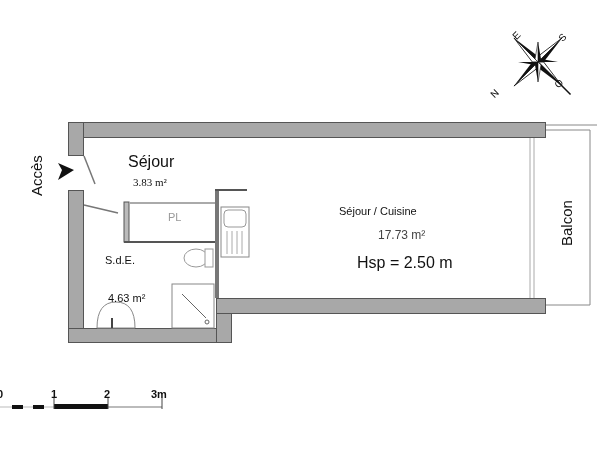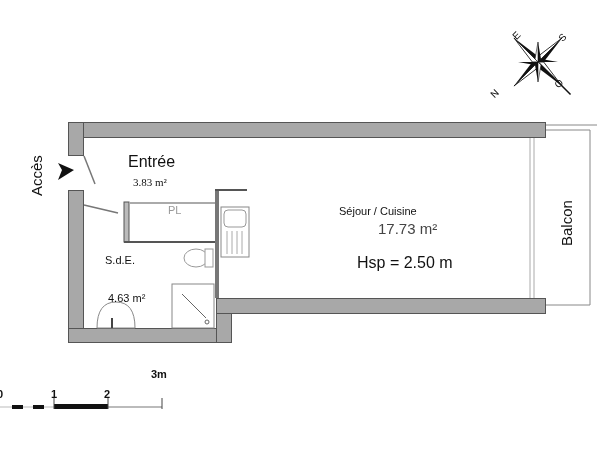--- a/index.html
+++ b/index.html
@@ -89,30 +89,30 @@
   <rect x="33" y="405" width="11" height="4" fill="#111"></rect>
   <rect x="54" y="404" width="54" height="5" fill="#111"></rect>
   <line x1="108" y1="407" x2="162" y2="407" stroke="#999"></line>
   <line x1="54" y1="398" x2="54" y2="409" stroke="#444"></line>
   <line x1="108" y1="398" x2="108" y2="409" stroke="#444"></line>
   <line x1="162" y1="398" x2="162" y2="409" stroke="#444"></line>
 </svg>
 
 <span class="lbl" style="left:12px;top:158px;font-size:15px;transform:rotate(-90deg);transform-origin:left top;top:196px;left:28px;">Accès</span>
 
-<span class="lbl" style="left:128px;top:153px;font-size:16px;">Entrée</span>
+<span class="lbl" style="left:128px;top:153px;font-size:16px;">Séjour</span>
 <span class="lbl" style="left:133px;top:176px;font-size:11px;font-family:Liberation Serif, serif;">3.83 m²</span>
 
-<span class="lbl" style="left:168px;top:204px;font-size:11px;color:#999;">PL</span>
+<span class="lbl" style="left:168px;top:211px;font-size:11px;color:#999;">PL</span>
 
 <span class="lbl" style="left:105px;top:254px;font-size:11px;">S.d.E.</span>
 <span class="lbl" style="left:108px;top:276px;font-size:11px;margin-top:16px;">4.63 m²</span>
 
 <span class="lbl" style="left:339px;top:205px;font-size:11px;">Séjour / Cuisine</span>
-<span class="lbl" style="left:378px;top:220px;font-size:15px;color:#444;">17.73 m²</span>
+<span class="lbl" style="left:378px;top:228px;font-size:12px;color:#444;">17.73 m²</span>
 <span class="lbl" style="left:357px;top:254px;font-size:16px;">Hsp =  2.50 m</span>
 
 <span class="lbl" style="left:558px;top:246px;font-size:15px;transform:rotate(-90deg);transform-origin:left top;">Balcon</span>
 
 <span class="lbl" style="left:-3px;top:388px;font-size:11px;font-weight:bold;">0</span>
 <span class="lbl" style="left:51px;top:388px;font-size:11px;font-weight:bold;">1</span>
 <span class="lbl" style="left:104px;top:388px;font-size:11px;font-weight:bold;">2</span>
-<span class="lbl" style="left:151px;top:368px;font-size:11px;font-weight:bold;">3m</span>
+<span class="lbl" style="left:151px;top:388px;font-size:11px;font-weight:bold;">3m</span>
 
 </body></html>

